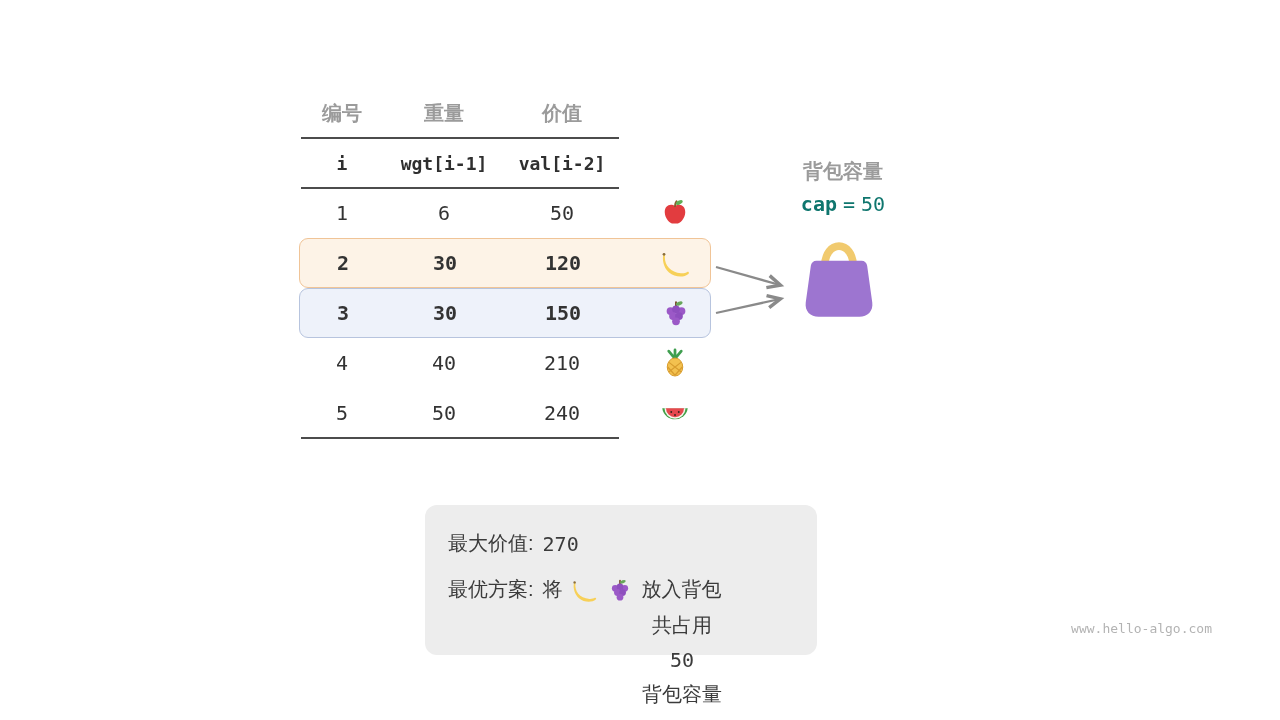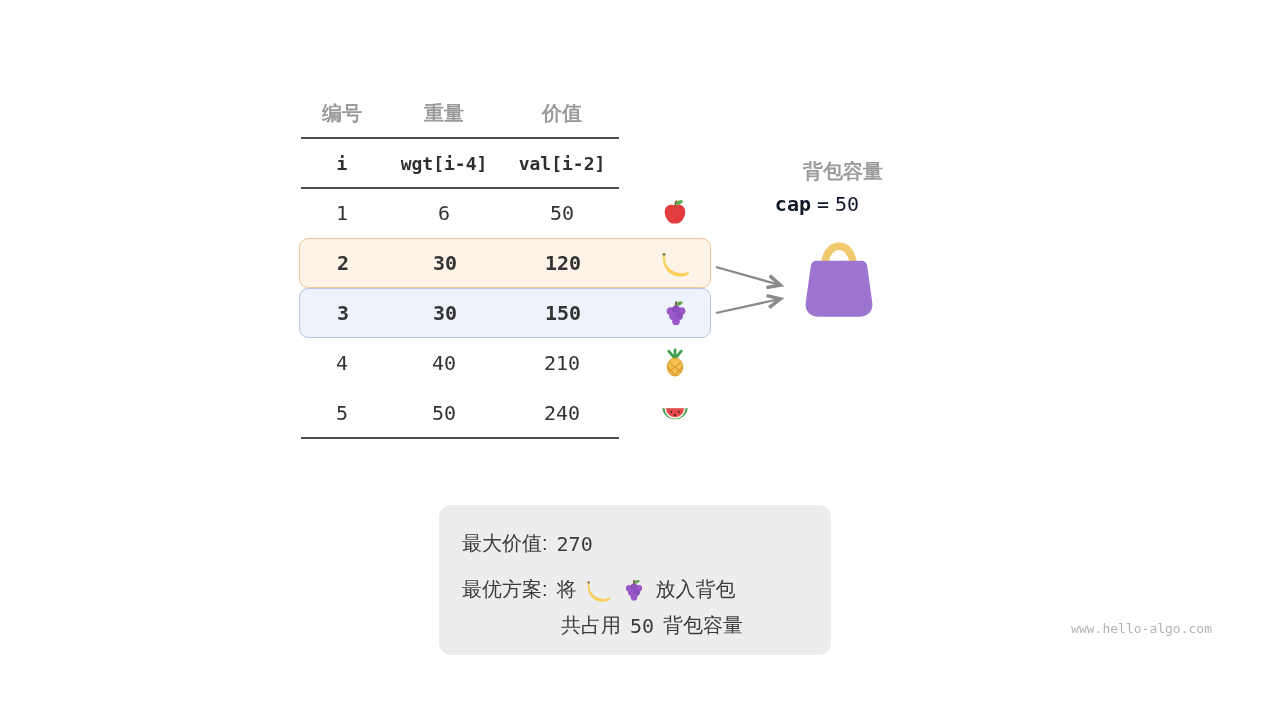--- a/index.html
+++ b/index.html
@@ -20,58 +20,58 @@
   .hl-blue   { background:#eef2fa; border:1px solid #b7c4de; }
   .hl .cell { font-weight:700; }
   .fruit-cell { display:flex; justify-content:center; padding-left:18px; }
   .fruit-cell svg { width:30px; height:30px; }
   .rule { position:absolute; left:2px; width:318px; height:2px; background:#4c4c4c; }
   .rule-1 { top:49px; } .rule-2 { top:99px; } .rule-3 { top:349px; }
 
   
   .knapsack-title { position:absolute; left:773px; top:158px; width:140px; text-align:center;
                     font-size:20px; font-weight:700; color:#9b9b9b; }
-  .cap-line { position:absolute; left:732px; top:192px; width:170px; text-align:center;
-              font-family:"DejaVu Sans Mono", monospace; font-size:20px; color:#0f172a; }
+  .cap-line { position:absolute; left:758px; top:192px; width:170px; text-align:center;
+              font-family:"DejaVu Sans Mono", monospace; font-size:20px; color:#0f766e; }
   .cap-line .kw { font-weight:700; }
   .cap-line span { margin:0 3px; }
   .bag { position:absolute; left:794px; top:226px; width:90px; height:100px; }
   .arrows { position:absolute; left:714px; top:252px; width:80px; height:74px; }
 
   
-  .result-box { position:absolute; left:439px; top:505px; width:392px; height:150px;
+  .result-box { position:absolute; left:425px; top:505px; width:392px; height:150px;
                 background:#ededed; border-radius:12px; padding:25px 0 0 23px;
                 font-size:20px; color:#3b3b3b; }
   .result-line { display:flex; align-items:center; gap:9px; }
   .result-line .mono { font-family:"DejaVu Sans Mono", monospace; }
   .line-1 { margin-bottom:19px; }
   .line-2 { margin-bottom:9px; }
   .line-2 svg { width:26px; height:26px; }
-  .line-3 { margin-left:99px; }
+  .line-3 { margin-left:99px;flex-direction:column; }
 
   .watermark { position:absolute; right:68px; bottom:22px; font-family:"DejaVu Sans Mono", monospace;
                font-size:13px; color:#b3b3b3; }
 </style>
 </head>
 <body>
 
 <div class="canvas">
 
   <div class="item-table">
 
     <div class="t-row cn-head">
       <div class="cell">编号</div>
       <div class="cell">重量</div>
       <div class="cell">价值</div>
       <div class="cell"></div>
     </div>
 
     <div class="t-row code-head">
       <div class="cell">i</div>
-      <div class="cell">wgt[i-4]</div>
+      <div class="cell">wgt[i-1]</div>
       <div class="cell">val[i-2]</div>
       <div class="cell"></div>
     </div>
 
     <div class="t-row">
       <div class="cell">1</div>
       <div class="cell">6</div>
       <div class="cell">50</div>
       <div class="fruit-cell">
         <svg viewBox="0 0 24 24">

